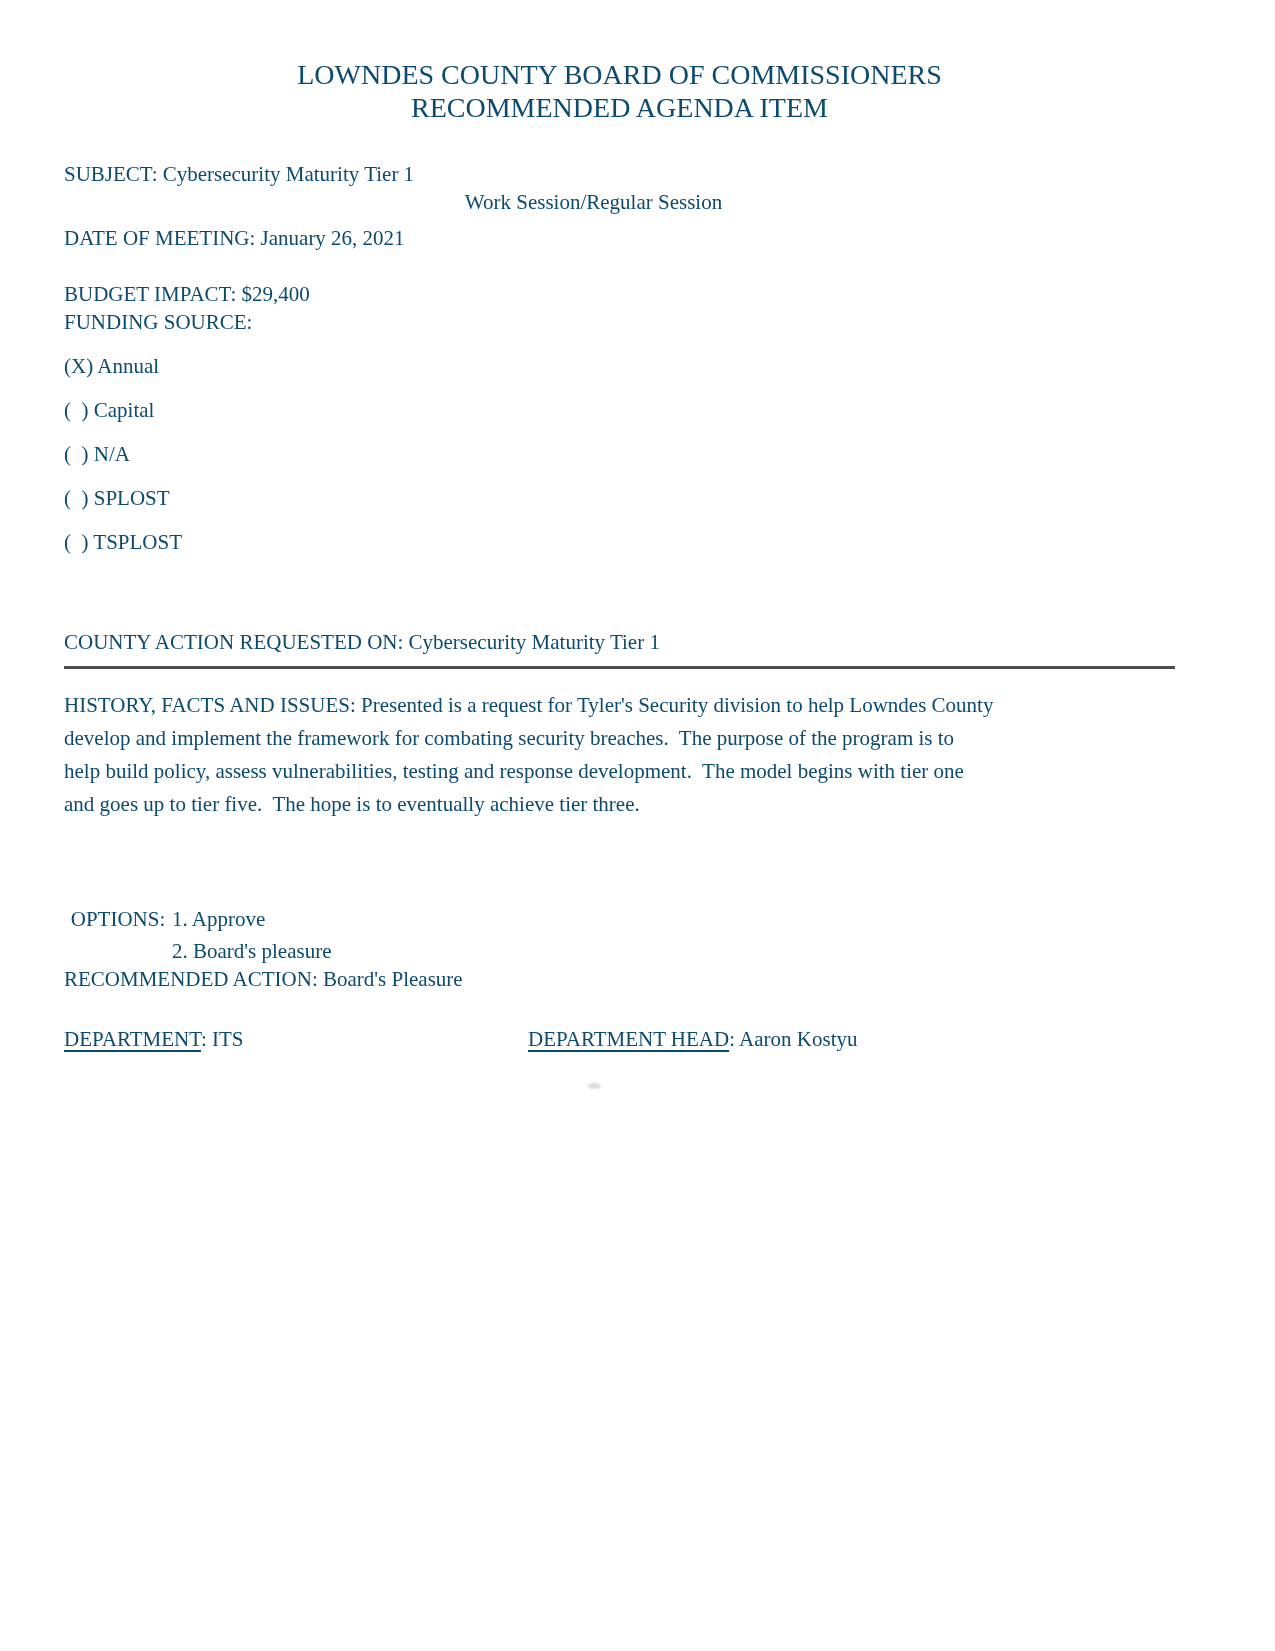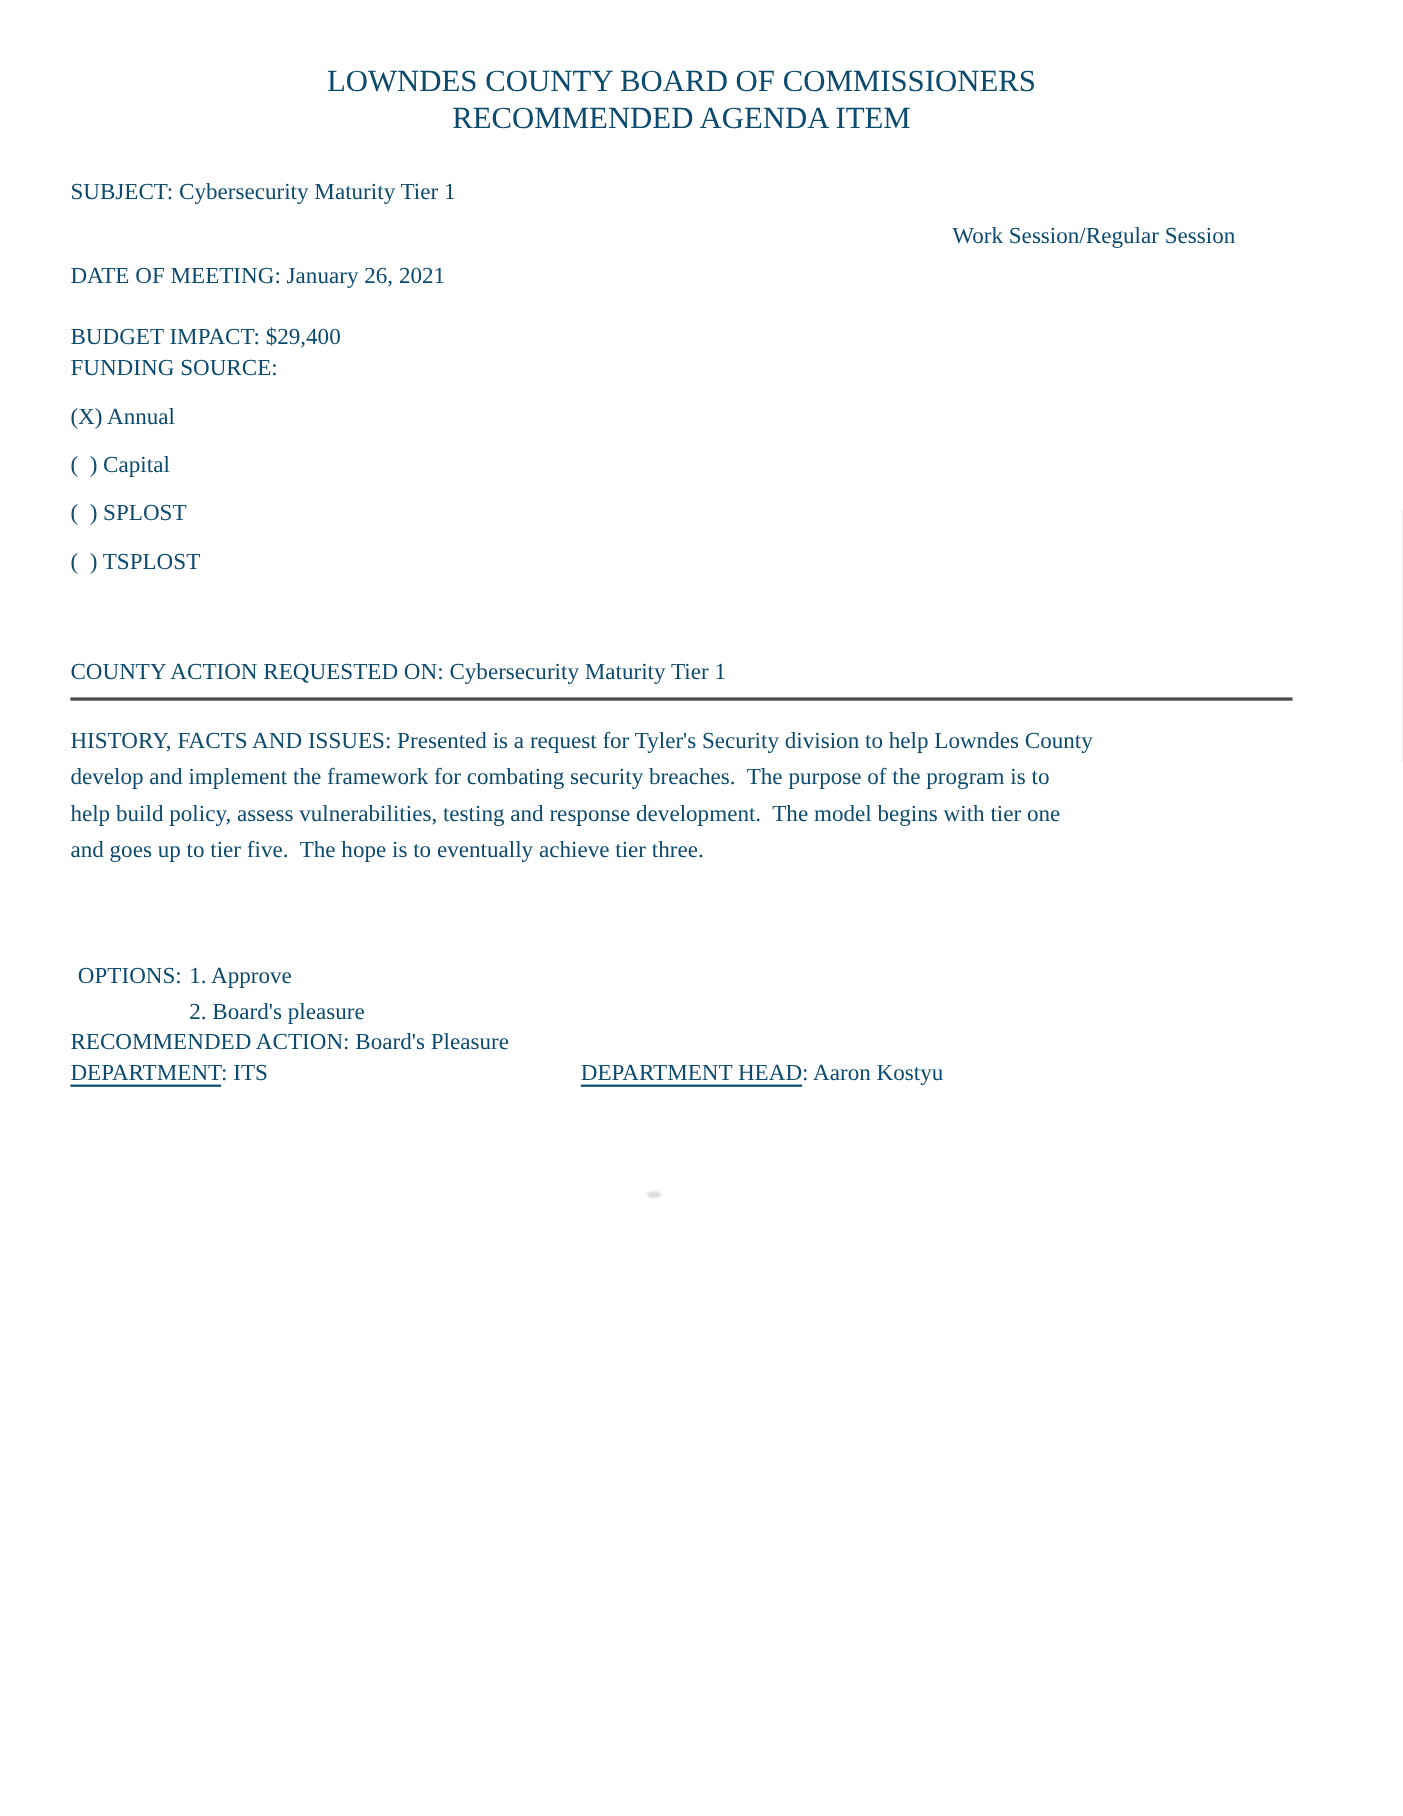--- a/index.html
+++ b/index.html
@@ -12,41 +12,41 @@
     box-sizing: border-box;
     padding: 58px 100px 0 64px;
     font-family: Liberation Serif, serif;
     font-size: 21px;
     color: #0c4a6e;
     overflow: hidden;
   }
   .line { white-space: pre; line-height: 28px; }
   .doc-title { text-align: center; font-size: 28px; line-height: 33px; }
   .subject { margin-top: 36px; }
-  .session { margin-top: 12px; text-align: right; padding-right: 52px; }
+  .session { margin-top: 0; text-align: center; padding-right: 52px; }
   .date { margin-top: 8px; }
   .budget { margin-top: 28px; }
   .funding-label { margin-top: 0; }
   .funding-list { list-style: none; margin: 0; padding: 0; }
   .funding-list li { margin-top: 16px; line-height: 28px; white-space: pre; }
   .county-action {
     margin-top: 74px;
     line-height: 24px;
     white-space: pre;
     border-bottom: 3px solid #4d4d4d;
     padding-bottom: 12px;
   }
   .history { margin-top: 20px; }
   .history .hline { white-space: pre; line-height: 33px; }
   .options-row { margin-top: 84px; display: flex; line-height: 28px; text-align: center; }
   .options-row .opt-label { width: 108px; white-space: pre; }
   .options-row .opt-text { white-space: pre; }
   .option2 { margin-top: 4px; margin-left: 108px; line-height: 28px; white-space: pre; }
   .recommended { line-height: 28px; white-space: pre; }
-  .dept-row { position: relative; line-height: 28px; height: 28px; text-align: center; }
+  .dept-row { position: relative; margin-top: 32px; line-height: 28px; height: 28px; text-align: center; }
   .dept-col1 { position: absolute; left: 0; top: 0; white-space: pre; }
   .dept-col2 { position: absolute; left: 464px; top: 0; white-space: pre; }
   .u { text-decoration: underline; text-underline-offset: 4px; text-decoration-thickness: 1.5px; }
   .admin { margin-top: 34px; line-height: 28px; white-space: pre; }
   .smudge {
     position: absolute;
     left: 588px;
     top: 1083px;
     width: 13px;
     height: 6px;
@@ -72,20 +72,21 @@
 
   <div class="line date">DATE OF MEETING: January 26, 2021</div>
 
   <div class="line budget">BUDGET IMPACT: $29,400</div>
 
   <div class="line funding-label">FUNDING SOURCE:</div>
 
   <ul class="funding-list">
     <li>(X) Annual</li>
     <li>(  ) Capital</li>
+    <li>(  ) N/A</li>
     <li>(  ) SPLOST</li>
     <li>(  ) TSPLOST</li>
   </ul>
 
   <div class="county-action">COUNTY ACTION REQUESTED ON: Cybersecurity Maturity Tier 1</div>
 
   <div class="history">
     <div class="hline">HISTORY, FACTS AND ISSUES: Presented is a request for Tyler's Security division to help Lowndes County</div>
     <div class="hline">develop and implement the framework for combating security breaches.  The purpose of the program is to</div>
     <div class="hline">help build policy, assess vulnerabilities, testing and response development.  The model begins with tier one</div>

